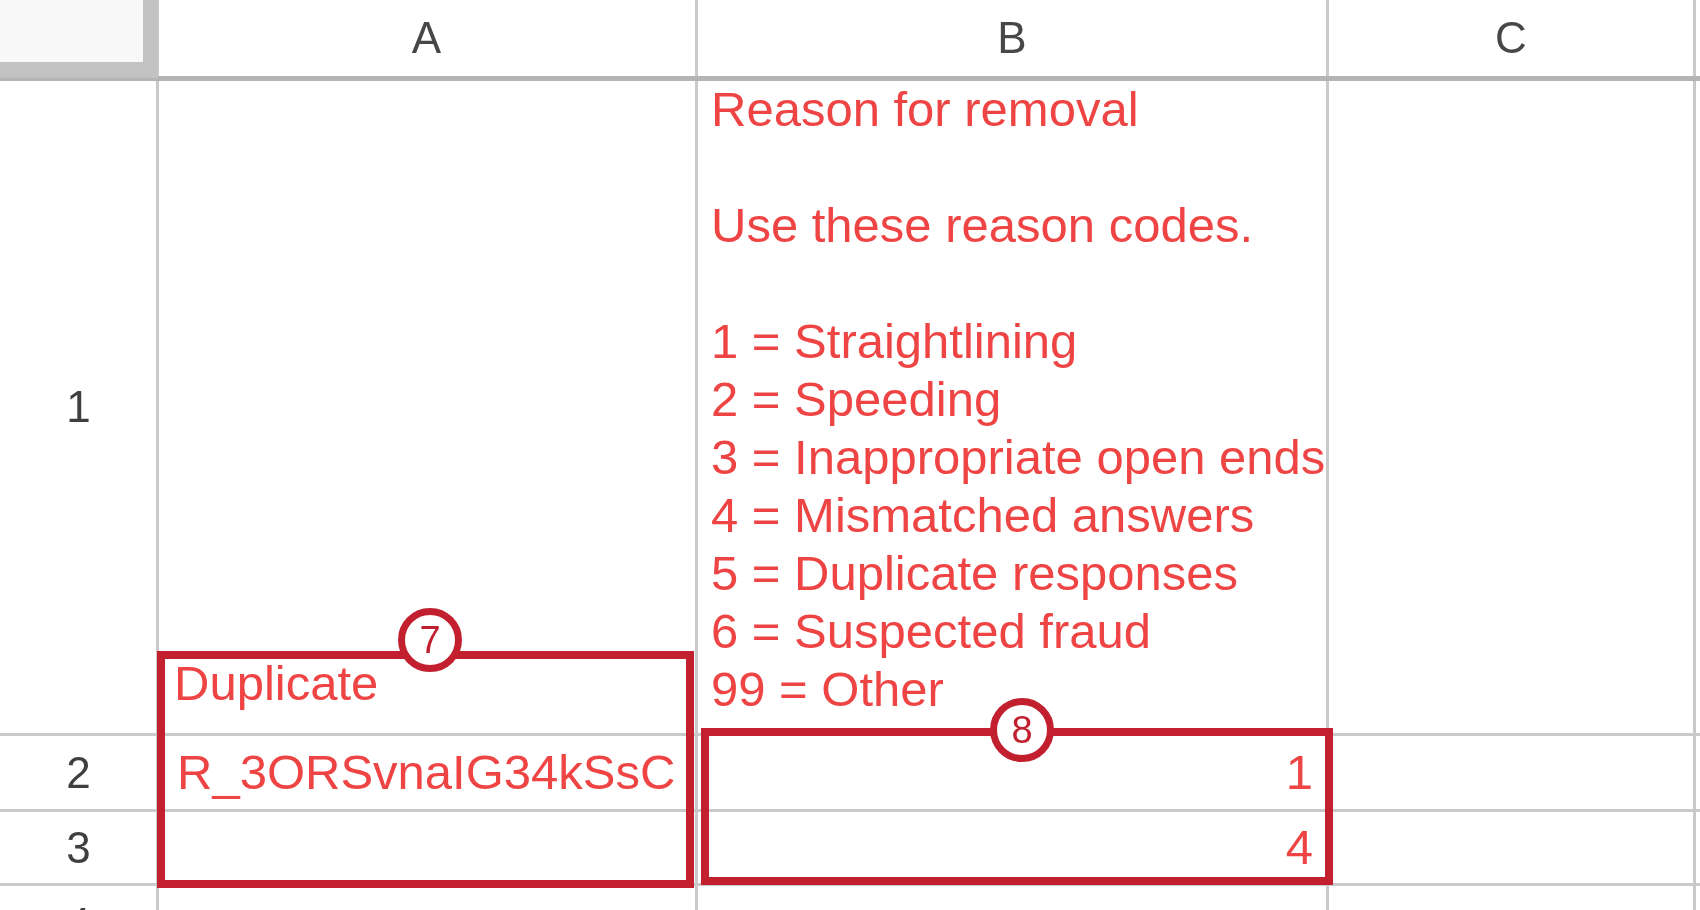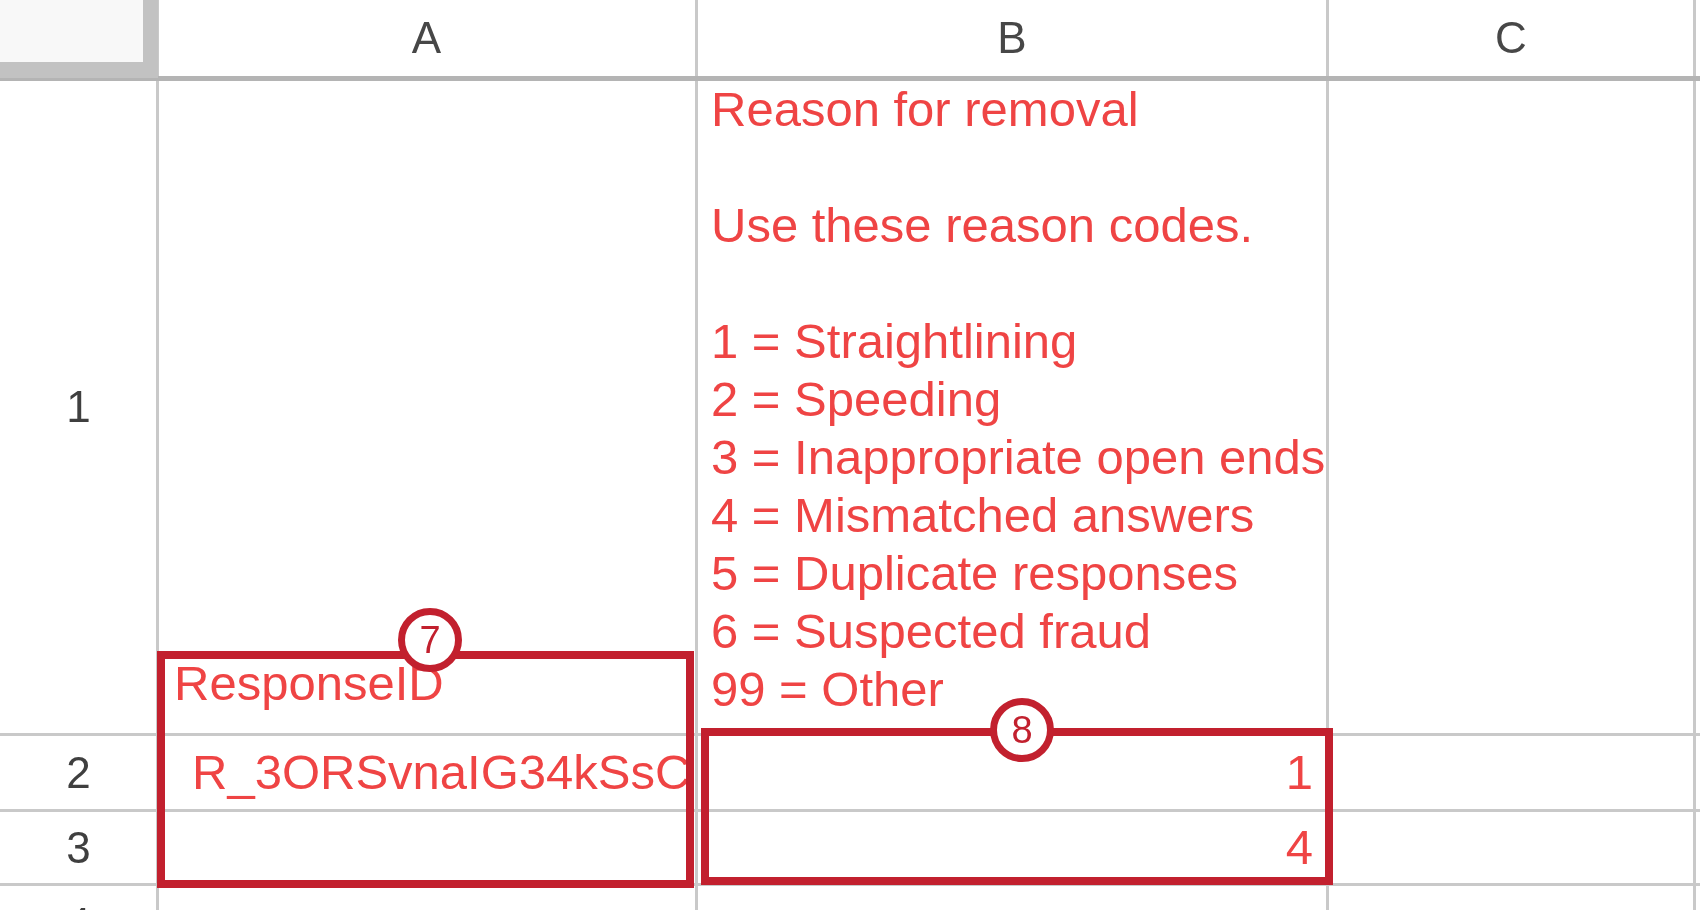--- a/index.html
+++ b/index.html
@@ -136,35 +136,35 @@
   <div class="row-label" style="top:736px;height:73px">
     <span>2</span>
   </div>
   <div class="row-label" style="top:812px;height:71px">
     <span>3</span>
   </div>
   <div class="row-label" style="top:886px;height:76px">
     <span>4</span>
   </div>
 
-  <div class="cell-text" style="left:174px;top:654px">ResponseID</div>
+  <div class="cell-text" style="left:174px;top:654px">Duplicate</div>
 
   <div class="cell-text" style="left:711px;top:80px">Reason for removal
 
 Use these reason codes.
 
 1 = Straightlining
 2 = Speeding
 3 = Inappropriate open ends
 4 = Mismatched answers
 5 = Duplicate responses
 6 = Suspected fraud
 99 = Other</div>
 
-  <div class="cell-text" style="left:192px;top:743px">R_3ORSvnaIG34kSsC</div>
+  <div class="cell-text" style="left:177px;top:743px">R_3ORSvnaIG34kSsC</div>
 
   <div class="cell-text num-cell" style="left:700px;top:743px;width:613px">1</div>
   <div class="cell-text num-cell" style="left:700px;top:818px;width:613px">4</div>
 
   <div class="anno-rect" style="left:157px;top:651px;width:537px;height:237px"></div>
   <div class="anno-rect" style="left:701px;top:728px;width:632px;height:157px"></div>
 
   <div class="anno-badge" style="left:398px;top:608px">
     <span>7</span>
   </div>

